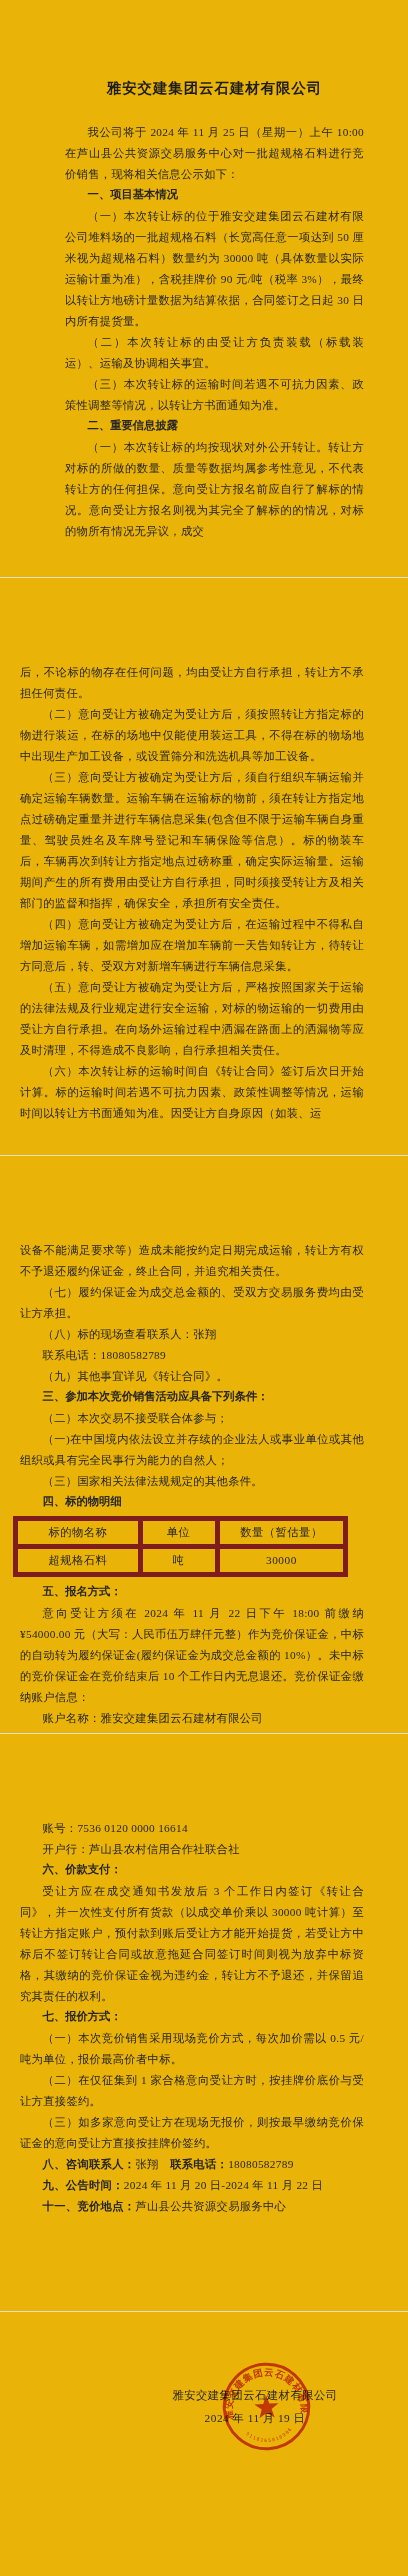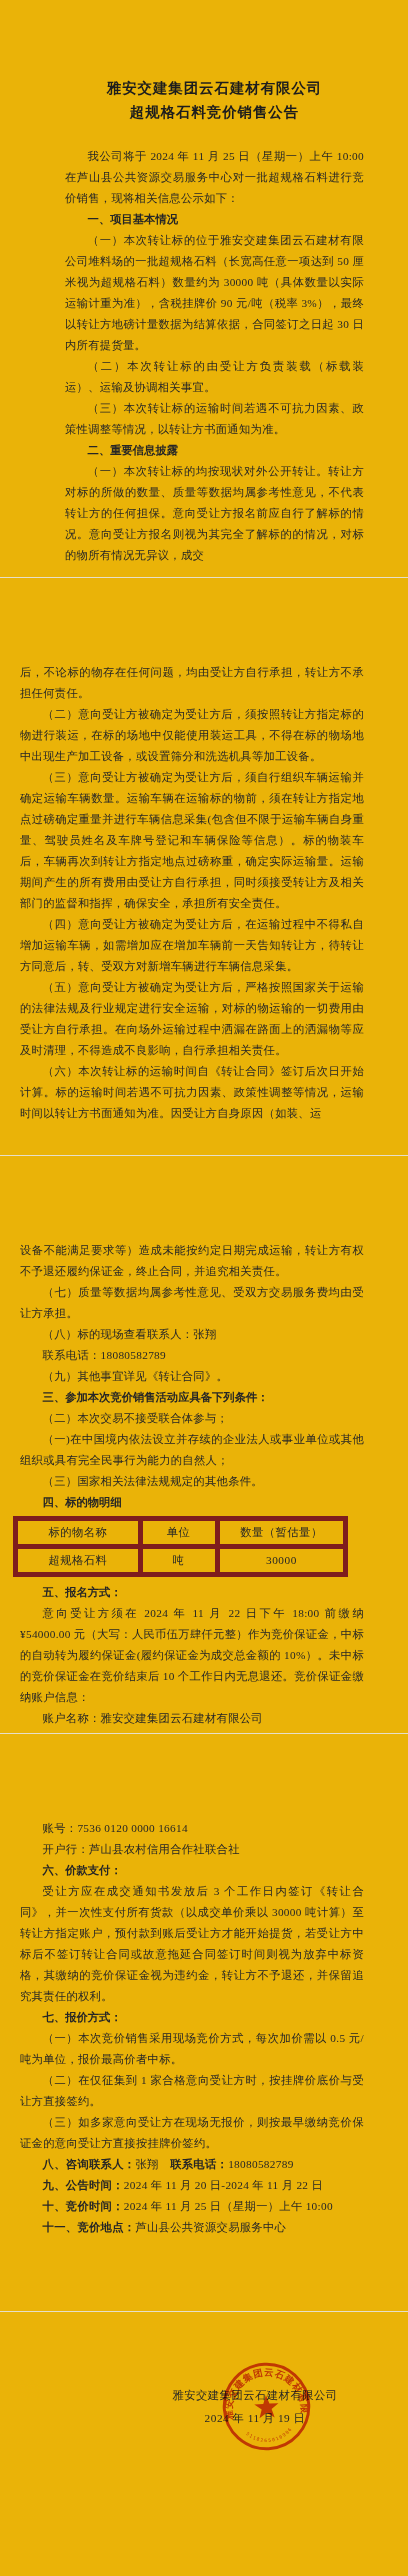--- a/index.html
+++ b/index.html
@@ -24,21 +24,21 @@
   }
   .p1-content{padding-top:76px;}
   .pn-content{padding-top:84px;padding-left:20px;}
   .doc-title{
     text-align:center;font-weight:bold;font-size:14.4px;line-height:24px;
     letter-spacing:1px;margin:0 0 21.6px 0;color:#1d1d1d;
   }
   .para{margin:0;text-indent:2em;}
   .para.cont{text-indent:0;}
   .heading{margin:0;text-indent:2em;font-weight:bold;
-    font-family:Liberation Sans, sans-serif;letter-spacing:0;}
+    font-family:Liberation Mono, monospace;letter-spacing:0;}
   .lbl{font-weight:bold;font-family:"Liberation Sans","DejaVu Sans",sans-serif;}
   .detail-table{
     border-collapse:collapse;table-layout:fixed;
     width:335px;margin:3.1px 0 5.2px -6.7px;
     font-size:11.3px;
   }
   .detail-table td{
     border:5px solid #7f1d1d;text-align:center;
     height:23px;padding:0 2.1px;letter-spacing:0.5px;
   }
@@ -55,21 +55,20 @@
 </style>
 </head>
 <body>
 
 <div class="scan">
 
   <div class="page">
     <div class="content p1-content">
       <h1 class="doc-title">
         <span style="display:block">雅安交建集团云石建材有限公司</span>
-        <span style="display:block">超规格石料竞价销售公告</span>
       </h1>
       <p class="para">我公司将于 2024 年 11 月 25 日（星期一）上午 10:00 在芦山县公共资源交易服务中心对一批超规格石料进行竞价销售，现将相关信息公示如下：</p>
       <p class="heading">一、项目基本情况</p>
       <p class="para">（一）本次转让标的位于雅安交建集团云石建材有限公司堆料场的一批超规格石料（长宽高任意一项达到 50 厘米视为超规格石料）数量约为 30000 吨（具体数量以实际运输计重为准），含税挂牌价 90 元/吨（税率 3%），最终以转让方地磅计量数据为结算依据，合同签订之日起 30 日内所有提货量。</p>
       <p class="para">（二）本次转让标的由受让方负责装载（标载装运）、运输及协调相关事宜。</p>
       <p class="para">（三）本次转让标的运输时间若遇不可抗力因素、政策性调整等情况，以转让方书面通知为准。</p>
       <p class="heading">二、重要信息披露</p>
       <p class="para">（一）本次转让标的均按现状对外公开转让。转让方对标的所做的数量、质量等数据均属参考性意见，不代表转让方的任何担保。意向受让方报名前应自行了解标的情况。意向受让方报名则视为其完全了解标的的情况，对标的物所有情况无异议，成交</p>
     </div>
   </div>
@@ -81,21 +80,21 @@
       <p class="para">（三）意向受让方被确定为受让方后，须自行组织车辆运输并确定运输车辆数量。运输车辆在运输标的物前，须在转让方指定地点过磅确定重量并进行车辆信息采集(包含但不限于运输车辆自身重量、驾驶员姓名及车牌号登记和车辆保险等信息）。标的物装车后，车辆再次到转让方指定地点过磅称重，确定实际运输量。运输期间产生的所有费用由受让方自行承担，同时须接受转让方及相关部门的监督和指挥，确保安全，承担所有安全责任。</p>
       <p class="para">（四）意向受让方被确定为受让方后，在运输过程中不得私自增加运输车辆，如需增加应在增加车辆前一天告知转让方，待转让方同意后，转、受双方对新增车辆进行车辆信息采集。</p>
       <p class="para">（五）意向受让方被确定为受让方后，严格按照国家关于运输的法律法规及行业规定进行安全运输，对标的物运输的一切费用由受让方自行承担。在向场外运输过程中洒漏在路面上的洒漏物等应及时清理，不得造成不良影响，自行承担相关责任。</p>
       <p class="para">（六）本次转让标的运输时间自《转让合同》签订后次日开始计算。标的运输时间若遇不可抗力因素、政策性调整等情况，运输时间以转让方书面通知为准。因受让方自身原因（如装、运</p>
     </div>
   </div>
 
   <div class="page">
     <div class="content pn-content">
       <p class="para cont">设备不能满足要求等）造成未能按约定日期完成运输，转让方有权不予退还履约保证金，终止合同，并追究相关责任。</p>
-      <p class="para">（七）质量等数据均属参考性意见、受双方交易服务费均由受让方承担。</p>
+      <p class="para">（七）履约保证金为成交总金额的、受双方交易服务费均由受让方承担。</p>
       <p class="para">（八）标的现场查看联系人：张翔</p>
       <p class="para">联系电话：18080582789</p>
       <p class="para">（九）其他事宜详见《转让合同》。</p>
       <p class="heading">三、参加本次竞价销售活动应具备下列条件：</p>
       <p class="para">（二）本次交易不接受联合体参与；</p>
       <p class="para">（一)在中国境内依法设立并存续的企业法人或事业单位或其他组织或具有完全民事行为能力的自然人；</p>
       <p class="para">（三）国家相关法律法规规定的其他条件。</p>
       <p class="heading">四、标的物明细</p>
       <table class="detail-table">
         <tbody>
@@ -122,21 +121,20 @@
       <p class="para">账号：7536 0120 0000 16614</p>
       <p class="para">开户行：芦山县农村信用合作社联合社</p>
       <p class="heading">六、价款支付：</p>
       <p class="para">受让方应在成交通知书发放后 3 个工作日内签订《转让合同》，并一次性支付所有货款（以成交单价乘以 30000 吨计算）至转让方指定账户，预付款到账后受让方才能开始提货，若受让方中标后不签订转让合同或故意拖延合同签订时间则视为放弃中标资格，其缴纳的竞价保证金视为违约金，转让方不予退还，并保留追究其责任的权利。</p>
       <p class="heading">七、报价方式：</p>
       <p class="para">（一）本次竞价销售采用现场竞价方式，每次加价需以 0.5 元/吨为单位，报价最高价者中标。</p>
       <p class="para">（二）在仅征集到 1 家合格意向受让方时，按挂牌价底价与受让方直接签约。</p>
       <p class="para">（三）如多家意向受让方在现场无报价，则按最早缴纳竞价保证金的意向受让方直接按挂牌价签约。</p>
       <p class="para"><span class="lbl">八、咨询联系人：</span><span>张翔</span><span class="lbl">　联系电话：</span><span>18080582789</span></p>
       <p class="para"><span class="lbl">九、公告时间：</span><span>2024 年 11 月 20 日-2024 年 11 月 22 日</span></p>
-      <p class="para"><span class="lbl">十、竞价时间：</span><span>2024 年 11 月 25 日（星期一）上午 10:00</span></p>
       <p class="para"><span class="lbl">十一、竞价地点：</span><span>芦山县公共资源交易服务中心</span></p>
     </div>
   </div>
 
   <div class="page">
     <div class="sig-block">
       <div>雅安交建集团云石建材有限公司</div>
       <div>2024 年 11 月 19 日</div>
     </div>
     <svg class="seal" viewBox="0 0 170 170" xmlns="http://www.w3.org/2000/svg" aria-hidden="true">

